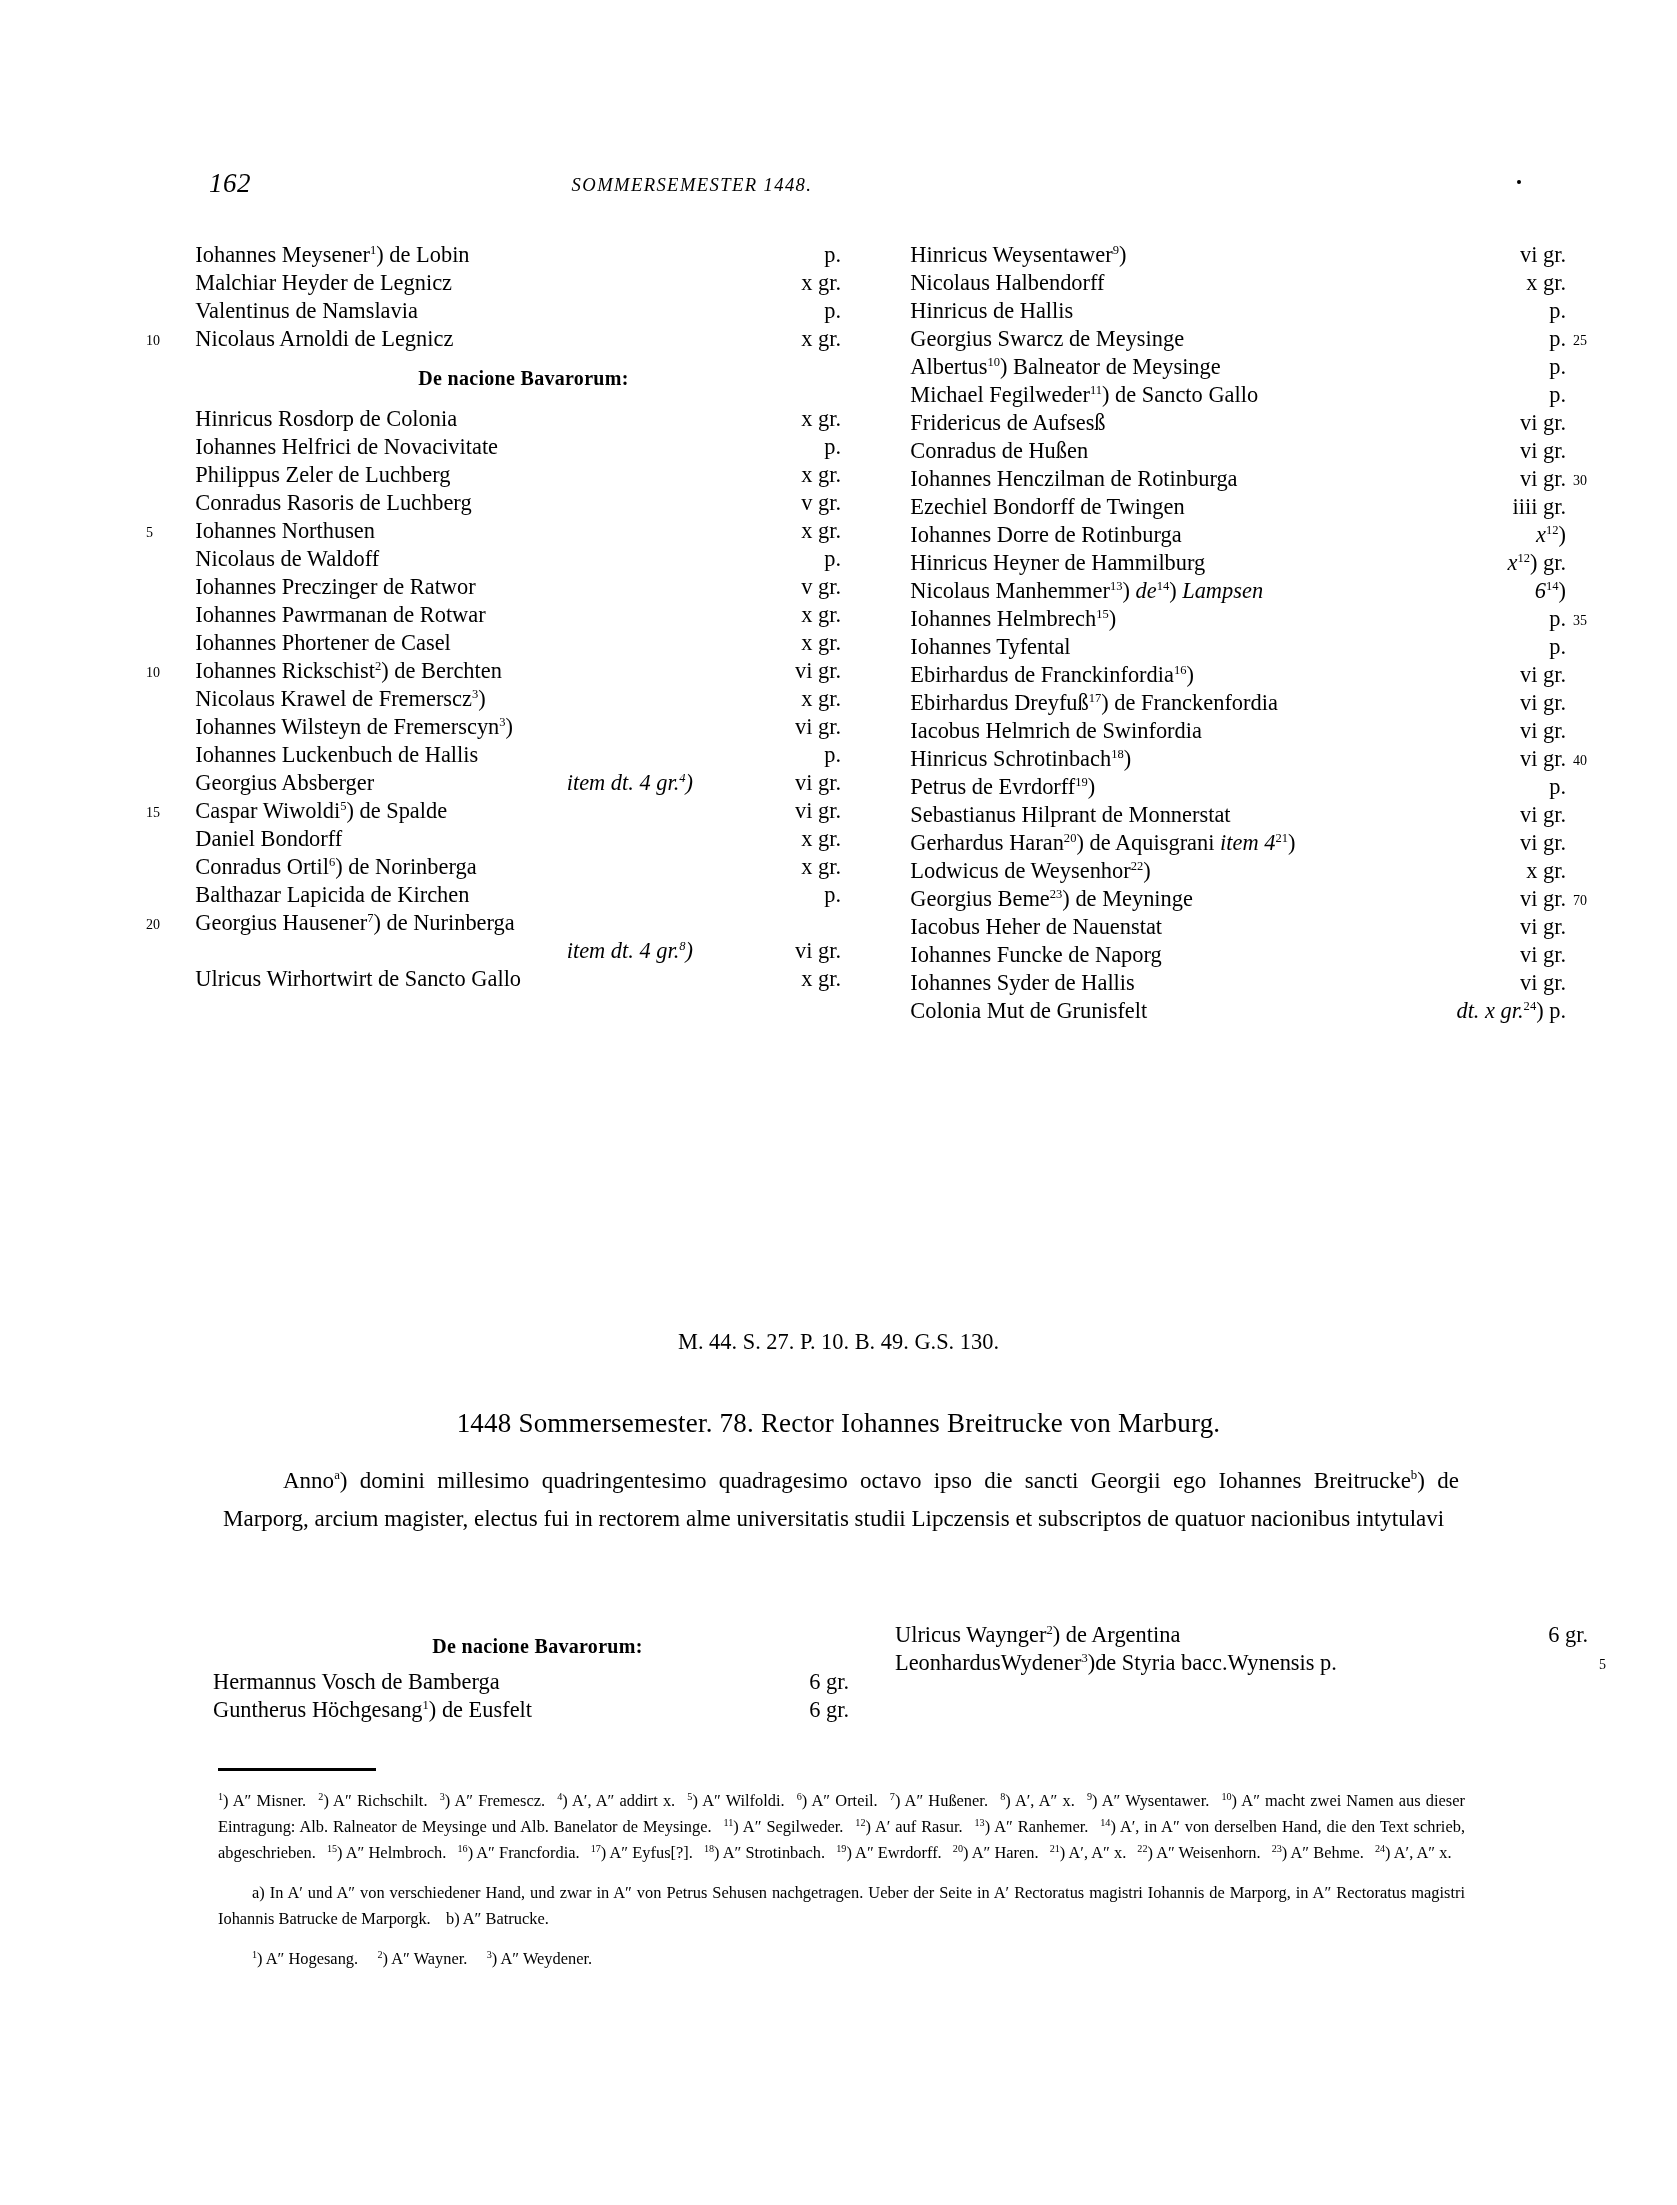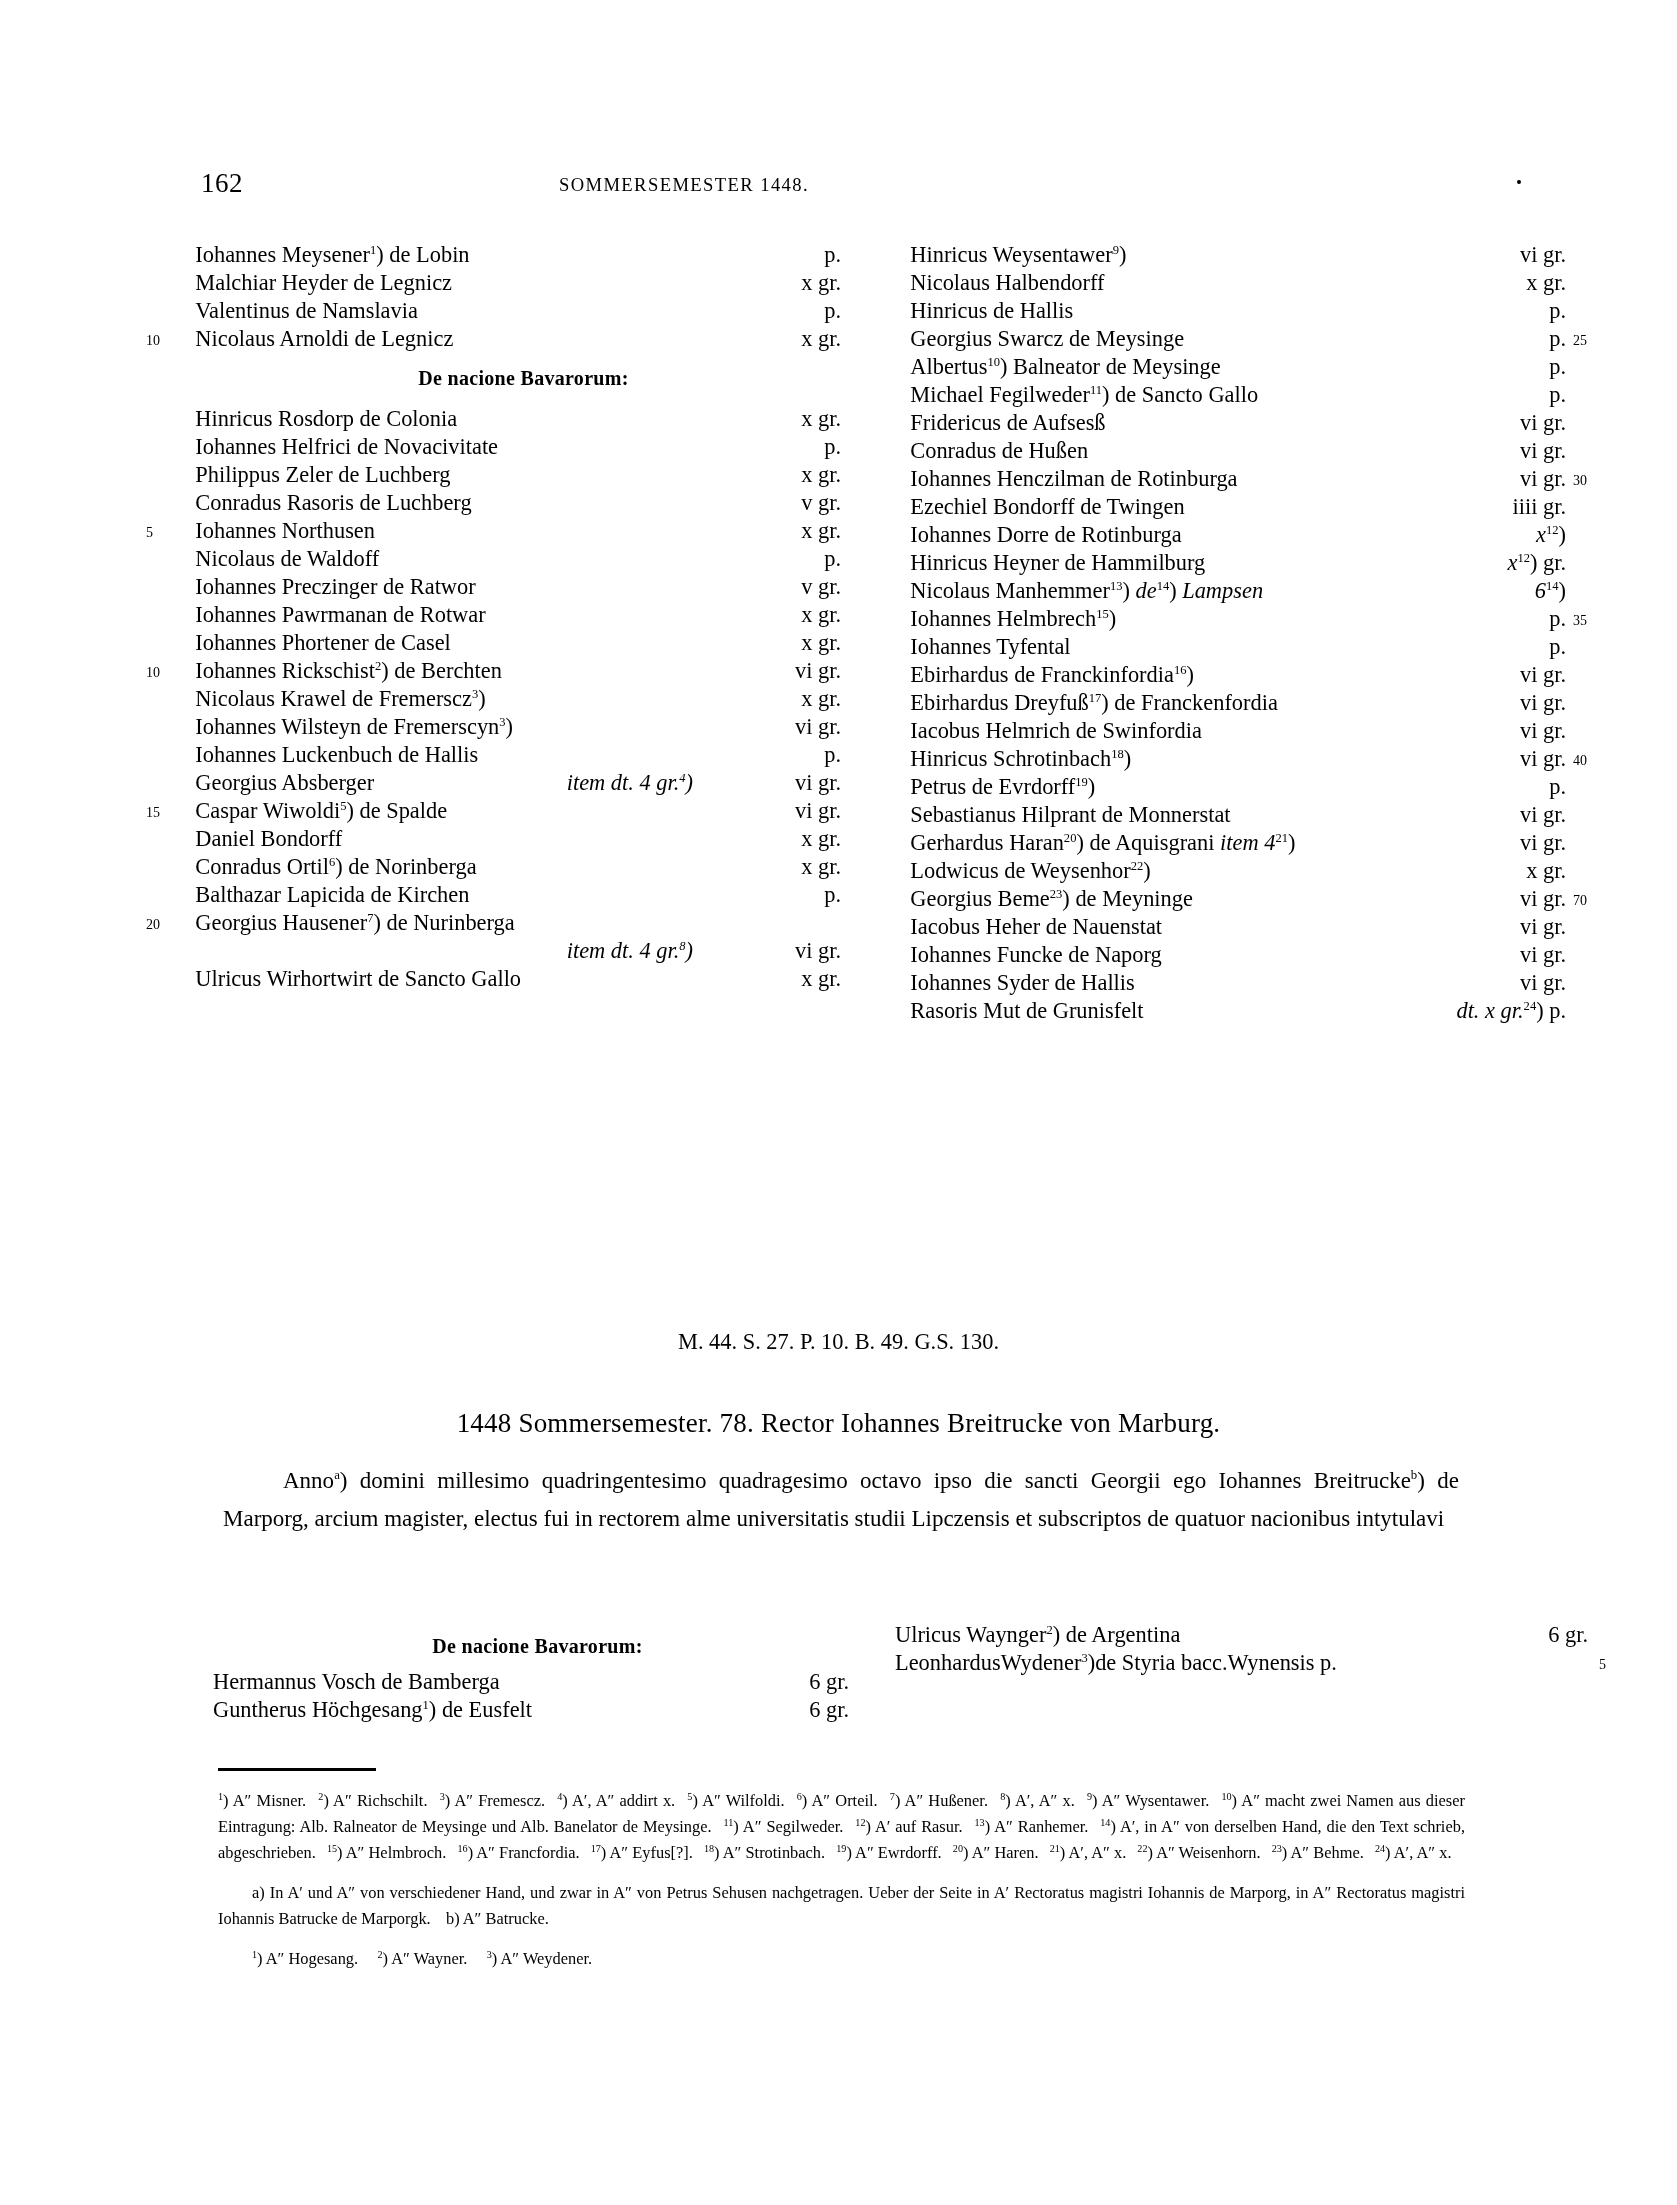--- a/index.html
+++ b/index.html
@@ -19,23 +19,24 @@
     position: absolute;
     left: 0; top: 0;
     width: 1677px;
     height: 2205px;
   }
 
   
   .runhead {
     position: absolute;
     top: 168px;
-    left: 201px;
+    left: 209px;
     width: 1255px;
     height: 33px;
+    font-style: italic;
   }
   .folio {
     position: absolute;
     left: 0;
     top: 0;
     font-size: 27px;
     letter-spacing: 0.5px;
   }
   .runtitle {
     position: absolute;
@@ -450,21 +451,21 @@
         </div>
         <div class="entry">
           <span class="nm">Iohannes Funcke de Naporg</span>
           <span class="fee">vi gr.</span>
         </div>
         <div class="entry">
           <span class="nm">Iohannes Syder de Hallis</span>
           <span class="fee">vi gr.</span>
         </div>
         <div class="entry">
-          <span class="nm">Rasoris Mut de Grunisfelt</span>
+          <span class="nm">Colonia Mut de Grunisfelt</span>
           <span class="fee wide"><span class="it">dt. x gr.</span><sup>24</sup>) p.</span>
         </div>
       </div>
   </div>
 
   <div class="summary">M. 44.  S. 27.  P. 10.  B. 49.  G.S. 130.</div>
 
   <div class="main-head">1448 Sommersemester.  78. Rector Iohannes Breitrucke von Marburg.</div>
 
   <div class="para" id="para">Anno<sup>a</sup>) domini millesimo quadringentesimo quadragesimo octavo ipso die sancti Georgii ego Iohannes Breitrucke<sup>b</sup>) de Marporg, arcium magister, electus fui in rectorem alme universitatis studii Lipczensis et subscriptos de quatuor nacionibus intytulavi</div>

